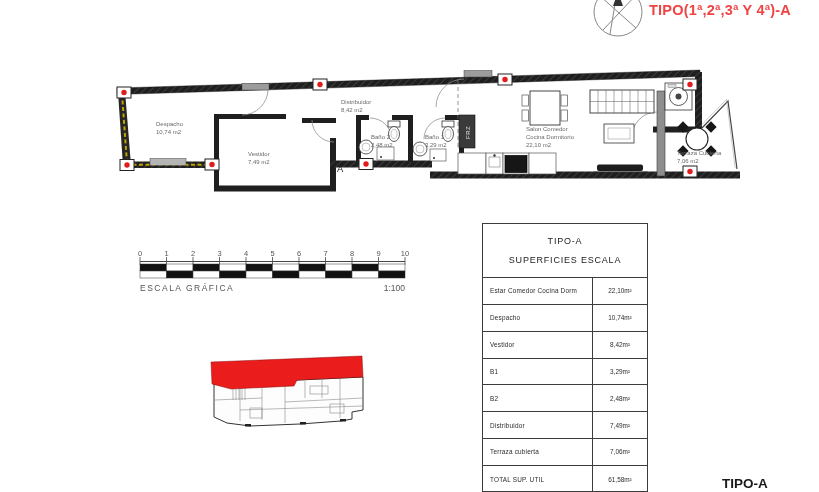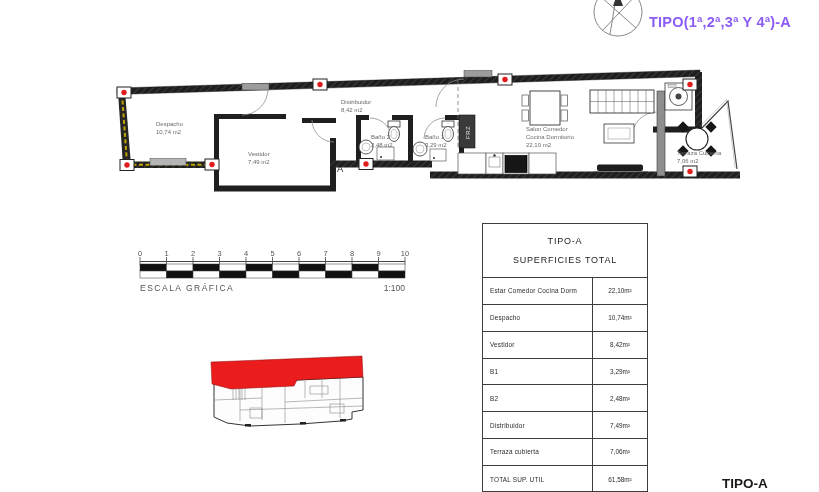--- a/index.html
+++ b/index.html
@@ -1,20 +1,20 @@
 <!DOCTYPE html>
 <html><head>
 <meta charset="utf-8">
 <style>
   html,body{margin:0;padding:0;background:#ffffff;}
   .canvas{position:relative;width:819px;height:492px;background:#fff;overflow:hidden;
           font-family:"Liberation Sans",sans-serif;}
   .plan-svg{position:absolute;left:0;top:0;}
-  .sheet-title{position:absolute;top:14px;right:28px;font-size:14.5px;font-weight:bold;
-               color:#8b5cf6;letter-spacing:.2px;}
+  .sheet-title{position:absolute;top:2px;right:28px;font-size:14.5px;font-weight:bold;
+               color:#ef4444;letter-spacing:.2px;}
   .footer-label{position:absolute;left:722px;top:476px;font-size:13.5px;font-weight:bold;color:#1a1a1a;}
   
   .areas-table{position:absolute;left:482px;top:223px;width:166px;height:269px;
                border:1.2px solid #3c3c3c;box-sizing:border-box;background:#fff;color:#2b2b2b;}
   .t-head{height:54px;border-bottom:1.2px solid #3c3c3c;box-sizing:border-box;display:flex;
           flex-direction:column;justify-content:center;align-items:center;gap:9px;
           font-size:9px;letter-spacing:.8px;color:#222;}
   .trow{height:26.85px;box-sizing:border-box;border-bottom:1.1px solid #3c3c3c;display:flex;}
   .trow:last-child{border-bottom:none;}
   .tlabel{width:109px;box-sizing:border-box;padding-left:7px;display:flex;align-items:center;
@@ -323,21 +323,21 @@
     </g>
     <polygon points="211,362 362,356 363,377 297,380 294,386 231,389 212,384" fill="#ea1c1c" stroke="#8a0f0f" stroke-width="0.5"></polygon>
   </g>
 </svg>
 
 <div class="sheet-title">TIPO(1ª,2ª,3ª Y 4ª)-A</div>
 
 <div class="areas-table">
   <div class="t-head">
     <div>TIPO-A</div>
-    <div>SUPERFICIES TOTAL</div>
+    <div>SUPERFICIES ESCALA</div>
   </div>
   <div class="trow">
     <div class="tlabel">Estar Comedor Cocina Dorm</div>
     <div class="tval">22,10m²</div>
   </div>
   <div class="trow">
     <div class="tlabel">Despacho</div>
     <div class="tval">10,74m²</div>
   </div>
   <div class="trow">

